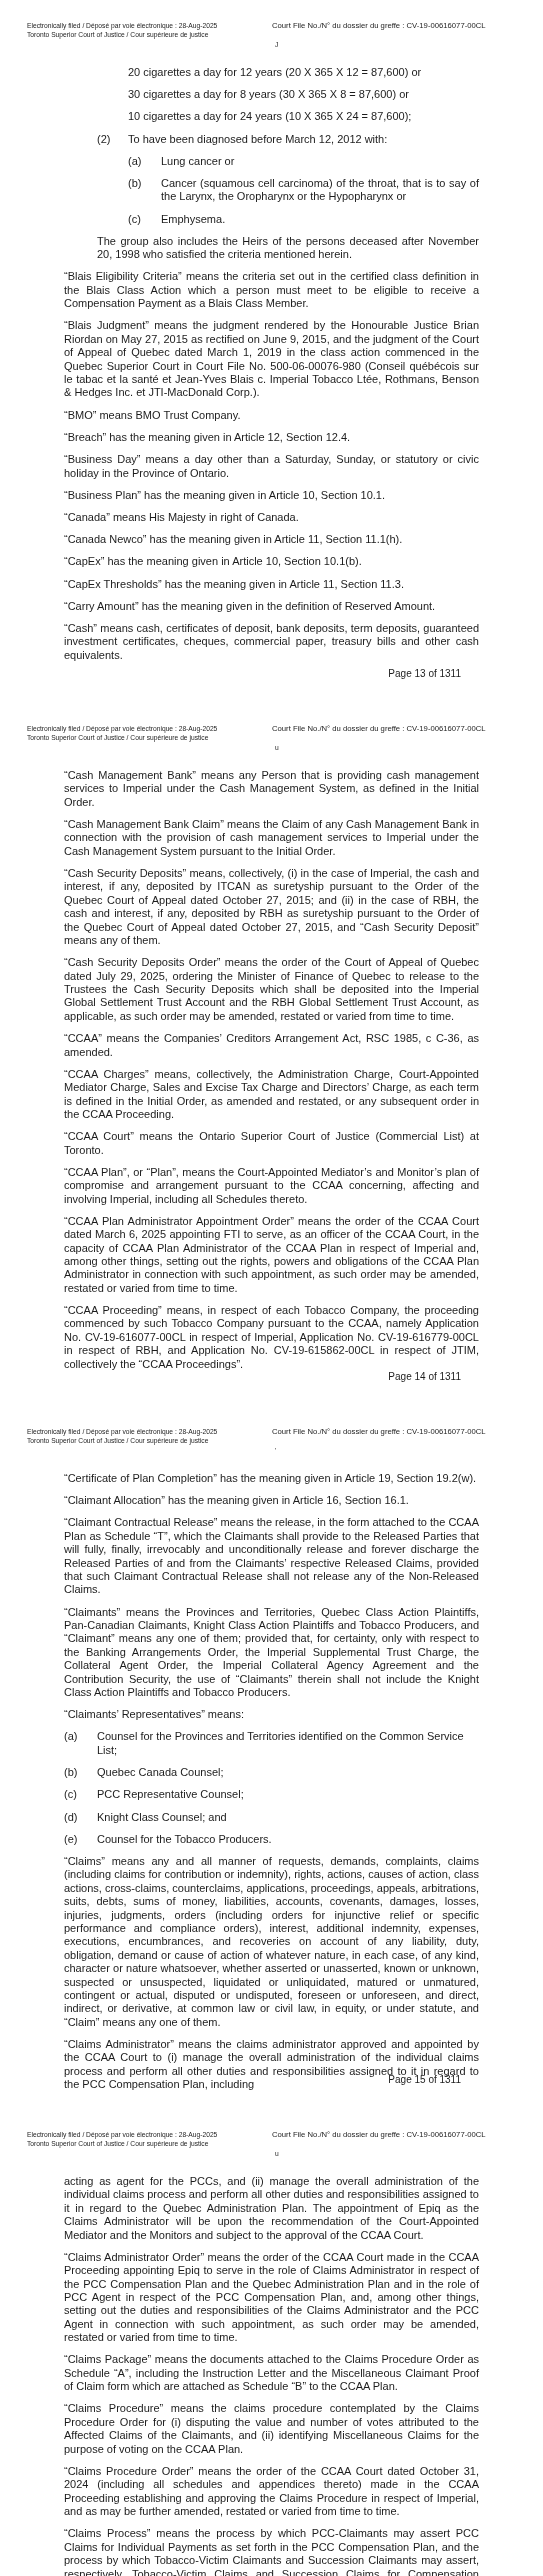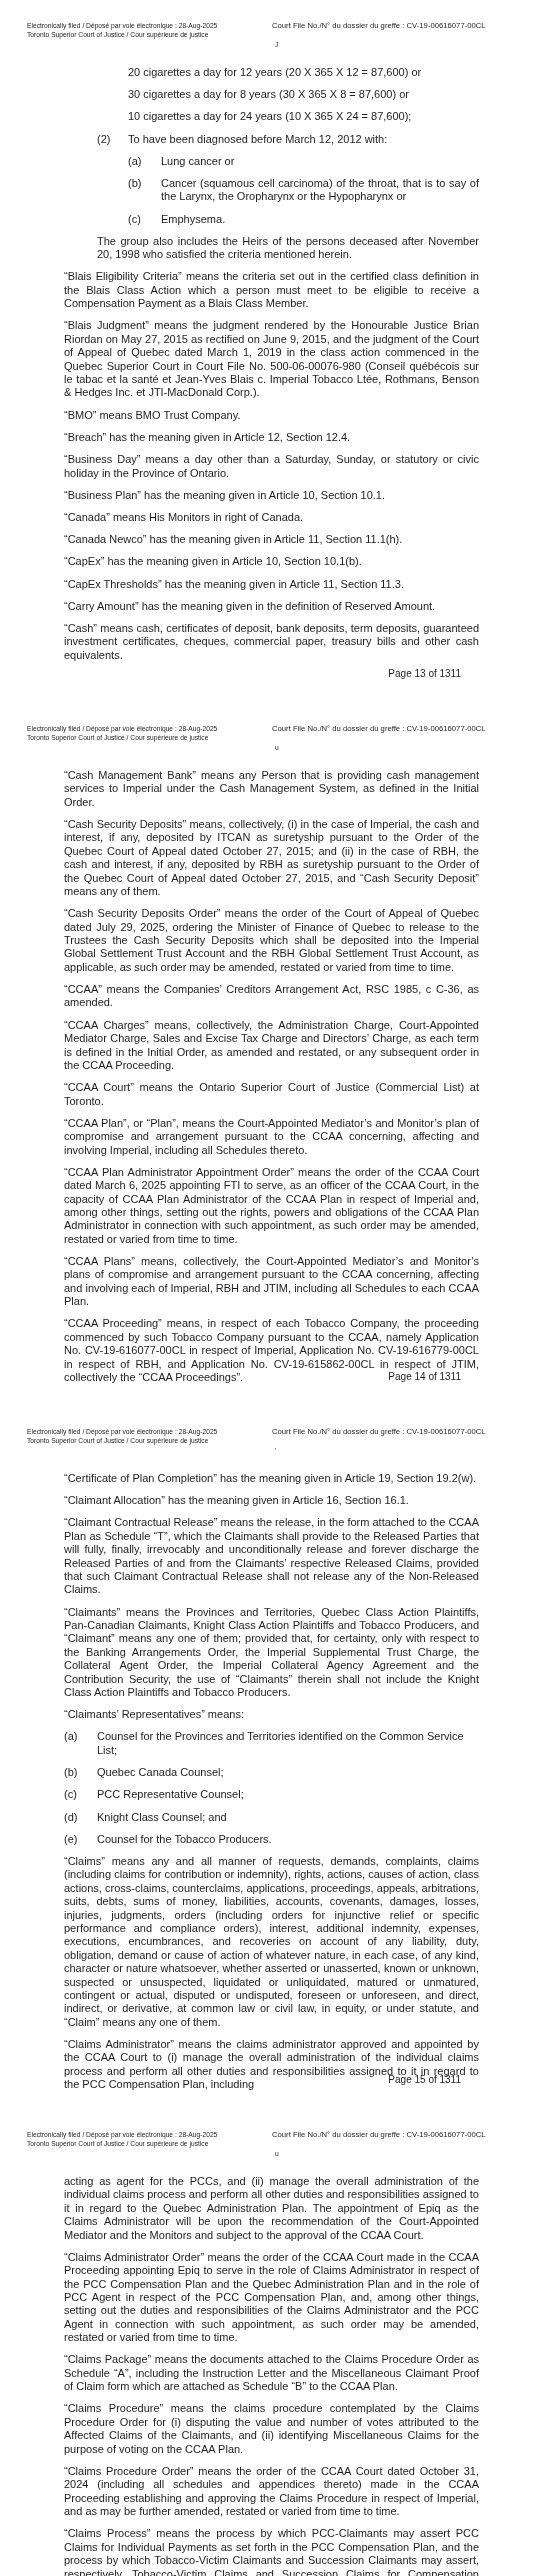--- a/index.html
+++ b/index.html
@@ -51,47 +51,47 @@
       <span class="marker">(c)</span>
       <span>Emphysema.</span>
     </div>
     <div class="blk ind1">The group also includes the Heirs of the persons deceased after November 20, 1998 who satisfied the criteria mentioned herein.</div>
     <div class="blk">“Blais Eligibility Criteria” means the criteria set out in the certified class definition in the Blais Class Action which a person must meet to be eligible to receive a Compensation Payment as a Blais Class Member.</div>
     <div class="blk">“Blais Judgment” means the judgment rendered by the Honourable Justice Brian Riordan on May 27, 2015 as rectified on June 9, 2015, and the judgment of the Court of Appeal of Quebec dated March 1, 2019 in the class action commenced in the Quebec Superior Court in Court File No. 500-06-00076-980 (Conseil québécois sur le tabac et la santé et Jean-Yves Blais c. Imperial Tobacco Ltée, Rothmans, Benson &amp; Hedges Inc. et JTI-MacDonald Corp.).</div>
     <div class="blk">“BMO” means BMO Trust Company.</div>
     <div class="blk">“Breach” has the meaning given in Article 12, Section 12.4.</div>
     <div class="blk">“Business Day” means a day other than a Saturday, Sunday, or statutory or civic holiday in the Province of Ontario.</div>
     <div class="blk">“Business Plan” has the meaning given in Article 10, Section 10.1.</div>
-    <div class="blk">“Canada” means His Monitors in right of Canada.</div>
+    <div class="blk">“Canada” means His Majesty in right of Canada.</div>
     <div class="blk">“Canada Newco” has the meaning given in Article 11, Section 11.1(h).</div>
     <div class="blk">“CapEx” has the meaning given in Article 10, Section 10.1(b).</div>
     <div class="blk">“CapEx Thresholds” has the meaning given in Article 11, Section 11.3.</div>
     <div class="blk">“Carry Amount” has the meaning given in the definition of Reserved Amount.</div>
     <div class="blk">“Cash” means cash, certificates of deposit, bank deposits, term deposits, guaranteed investment certificates, cheques, commercial paper, treasury bills and other cash equivalents.</div>
   </div>
   <div class="pageno">Page 13 of 1311</div>
 </div>
 
 <div class="page">
   <div class="hdr-left">
     <div>Electronically filed / Déposé par voie électronique : 28-Aug-2025</div>
     <div>Toronto Superior Court of Justice / Cour supérieure de justice</div>
   </div>
   <div class="hdr-right">Court File No./N° du dossier du greffe : CV-19-00616077-00CL</div>
   <div class="hdr-frag">u</div>
   <div class="content">
     <div class="blk">“Cash Management Bank” means any Person that is providing cash management services to Imperial under the Cash Management System, as defined in the Initial Order.</div>
+    <div class="blk">“Cash Management Bank Claim” means the Claim of any Cash Management Bank in connection with the provision of cash management services to Imperial under the Cash Management System pursuant to the Initial Order.</div>
     <div class="blk">“Cash Security Deposits” means, collectively, (i) in the case of Imperial, the cash and interest, if any, deposited by ITCAN as suretyship pursuant to the Order of the Quebec Court of Appeal dated October 27, 2015; and (ii) in the case of RBH, the cash and interest, if any, deposited by RBH as suretyship pursuant to the Order of the Quebec Court of Appeal dated October 27, 2015, and “Cash Security Deposit” means any of them.</div>
     <div class="blk">“Cash Security Deposits Order” means the order of the Court of Appeal of Quebec dated July 29, 2025, ordering the Minister of Finance of Quebec to release to the Trustees the Cash Security Deposits which shall be deposited into the Imperial Global Settlement Trust Account and the RBH Global Settlement Trust Account, as applicable, as such order may be amended, restated or varied from time to time.</div>
     <div class="blk">“CCAA” means the Companies’ Creditors Arrangement Act, RSC 1985, c C-36, as amended.</div>
     <div class="blk">“CCAA Charges” means, collectively, the Administration Charge, Court-Appointed Mediator Charge, Sales and Excise Tax Charge and Directors’ Charge, as each term is defined in the Initial Order, as amended and restated, or any subsequent order in the CCAA Proceeding.</div>
     <div class="blk">“CCAA Court” means the Ontario Superior Court of Justice (Commercial List) at Toronto.</div>
     <div class="blk">“CCAA Plan”, or “Plan”, means the Court-Appointed Mediator’s and Monitor’s plan of compromise and arrangement pursuant to the CCAA concerning, affecting and involving Imperial, including all Schedules thereto.</div>
     <div class="blk">“CCAA Plan Administrator Appointment Order” means the order of the CCAA Court dated March 6, 2025 appointing FTI to serve, as an officer of the CCAA Court, in the capacity of CCAA Plan Administrator of the CCAA Plan in respect of Imperial and, among other things, setting out the rights, powers and obligations of the CCAA Plan Administrator in connection with such appointment, as such order may be amended, restated or varied from time to time.</div>
-    <div class="blk">“CCAA Plans” means, collectively, the Court-Appointed Mediator’s and Monitor’s plans of compromise and arrangement pursuant to the CCAA concerning, affecting and involving each of Imperial, RBH and JTIM, including all Schedules to each CCAA Plan.</div>
     <div class="blk">“CCAA Proceeding” means, in respect of each Tobacco Company, the proceeding commenced by such Tobacco Company pursuant to the CCAA, namely Application No. CV-19-616077-00CL in respect of Imperial, Application No. CV-19-616779-00CL in respect of RBH, and Application No. CV-19-615862-00CL in respect of JTIM, collectively the “CCAA Proceedings”.</div>
   </div>
   <div class="pageno">Page 14 of 1311</div>
 </div>
 
 <div class="page">
   <div class="hdr-left">
     <div>Electronically filed / Déposé par voie électronique : 28-Aug-2025</div>
     <div>Toronto Superior Court of Justice / Cour supérieure de justice</div>
   </div>

